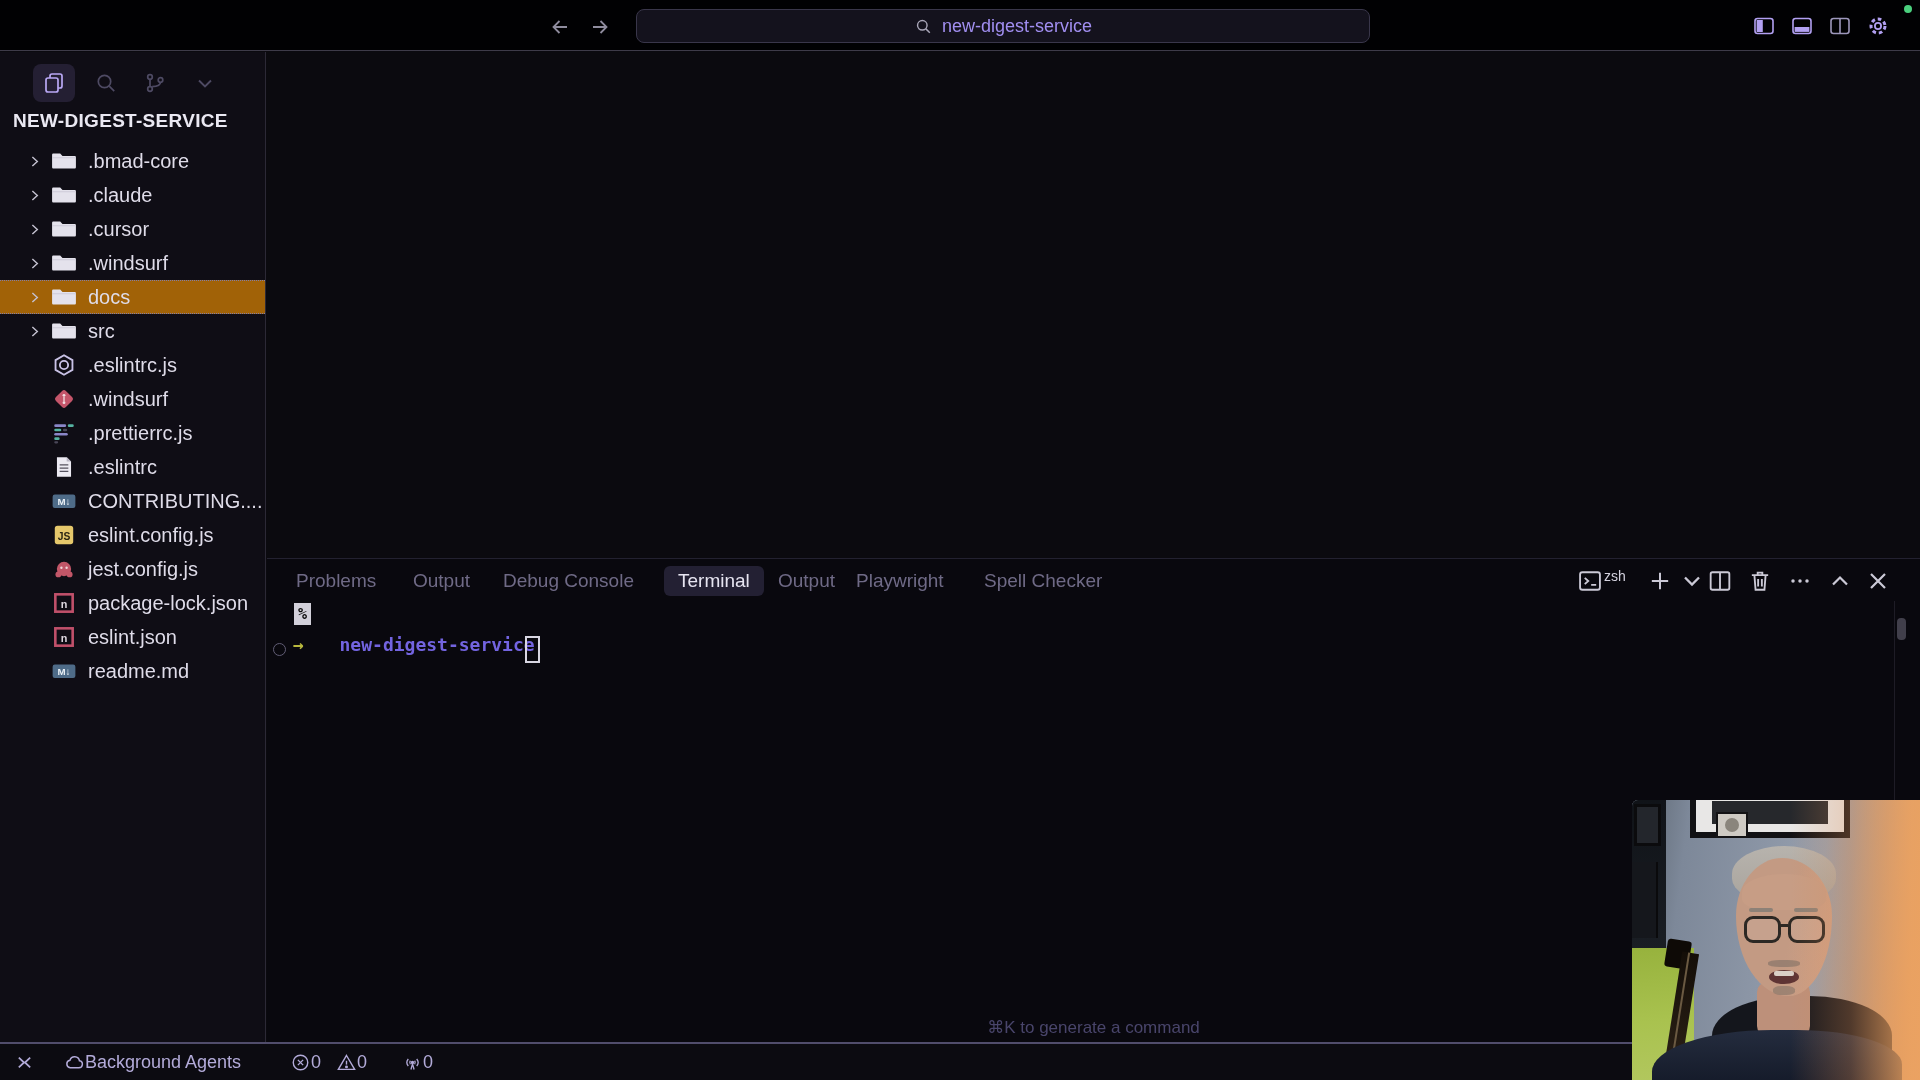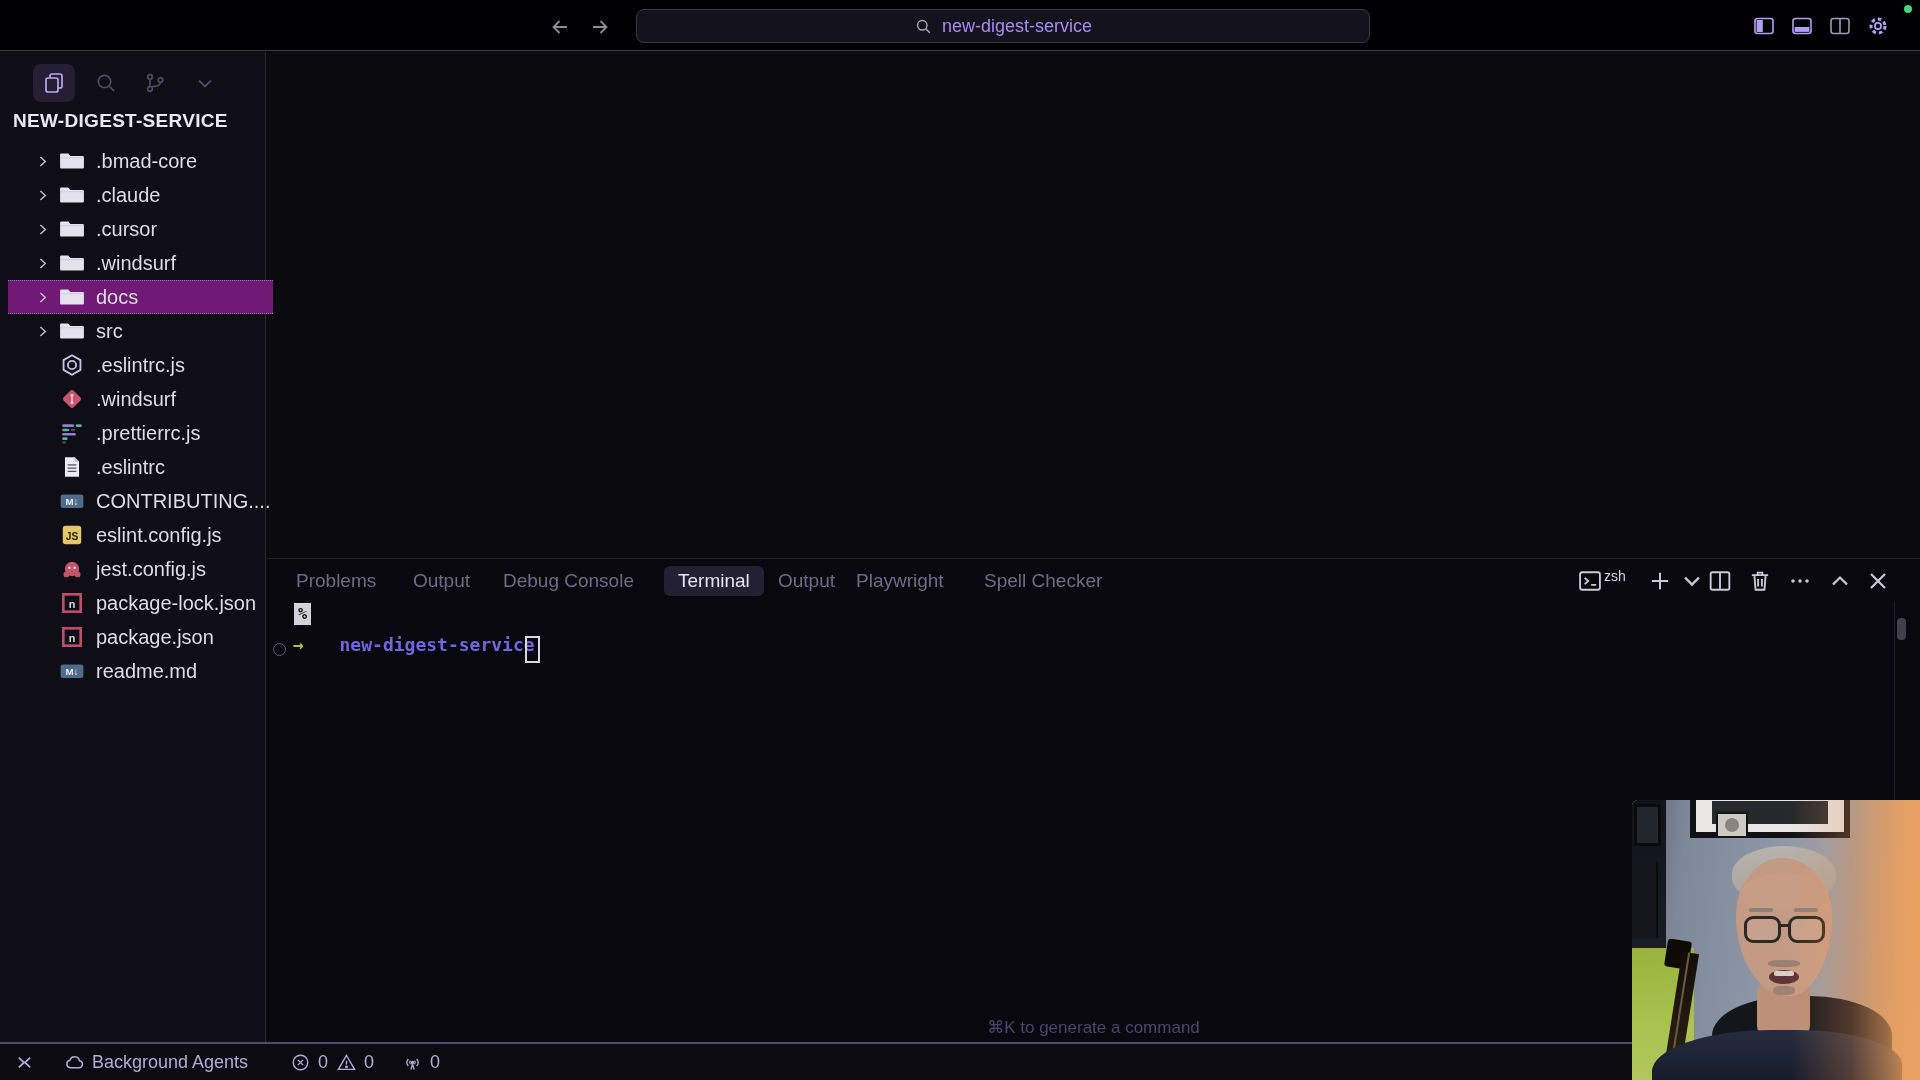--- a/index.html
+++ b/index.html
@@ -21,26 +21,26 @@
 
   
   .sidebar{position:absolute;left:0;top:52px;width:266px;height:992px;background:#0f0d15;border-right:1px solid #2c2936;z-index:4;}
   .sb-iconrow{position:absolute;left:0;top:10px;width:266px;height:48px;}
   .sb-icbox{position:absolute;width:42px;height:38px;border-radius:8px;display:flex;align-items:center;justify-content:center;}
   .sb-icbox.active{background:#241f33;}
   .sb-icbox svg{width:24px;height:24px;}
   .ic-activ{color:#b9a8f5;}
   .ic-dim{color:#4e4a63;}
   .project{position:absolute;left:13px;top:58px;font-size:19px;font-weight:bold;color:#eae8f2;letter-spacing:.3px;}
-  .row{position:absolute;left:8px;width:265px;height:34px;display:flex;align-items:center;cursor:pointer;padding-left:44px;}
+  .row{position:absolute;left:0;width:265px;height:34px;display:flex;align-items:center;cursor:pointer;padding-left:44px;}
   .row .chev{position:absolute;left:26px;width:17px;height:17px;}
   .row .fico{position:absolute;left:50px;width:28px;height:28px;display:flex;align-items:center;justify-content:center;}
   .row .fico svg{width:26px;height:26px;}
   .row .lbl{position:absolute;left:88px;font-size:20px;font-weight:500;color:#dfdce9;white-space:nowrap;}
-  .row.sel{background:#701a75;border-top:1px dotted #837da6;border-bottom:1px dotted #837da6;}
+  .row.sel{background:#a16207;border-top:1px dotted #837da6;border-bottom:1px dotted #837da6;}
 
   
   .editor{position:absolute;left:267px;top:52px;width:1653px;height:506px;background:#0b0a0f;}
 
   
   .panel{position:absolute;left:267px;top:558px;width:1653px;height:486px;background:#09080e;border-top:1px solid #232130;}
   .ptab{position:absolute;top:7px;height:30px;line-height:30px;font-size:19px;color:#6f6a86;cursor:pointer;white-space:nowrap;}
   .ptab.active{color:#e6e4f0;background:#232033;border-radius:6px;padding:0 14px;font-weight:500;}
   .ttool{position:absolute;top:8px;height:28px;color:#cbc9d6;}
   .zsh{position:absolute;top:9px;font-size:14px;color:#d4d2de;}
@@ -51,21 +51,21 @@
   .ppath{color:#7364e0;font-weight:bold;}
   .cursorblock{position:absolute;width:15px;height:27px;border:2px solid #d8d6e2;}
   .hint{position:absolute;left:0;top:458px;width:1653px;text-align:center;font-size:17px;color:#49456b;}
   .vline{position:absolute;left:1627px;top:42px;width:1px;height:444px;background:#1e1c26;}
   .sthumb{position:absolute;left:1630px;top:59px;width:9px;height:22px;background:#413f4b;border-radius:4px;cursor:pointer;}
 
   .panelline{position:absolute;left:0;top:1042px;width:1920px;height:2px;background:#514d6c;z-index:6;}
 
   
   .statusbar{position:absolute;left:0;top:1044px;width:1920px;height:36px;background:#0c0b11;z-index:7;color:#b3abd9;}
-  .sb-item{position:absolute;top:0;height:36px;display:flex;align-items:center;gap:7px;font-size:18px;cursor:pointer;}
+  .sb-item{position:absolute;top:0;height:36px;display:flex;align-items:center;gap:0;font-size:18px;cursor:pointer;}
   .sb-item svg{width:21px;height:21px;}
 
   
   .webcam{position:absolute;left:1632px;top:800px;width:288px;height:280px;z-index:50;overflow:hidden;border-radius:6px 0 0 0;background:#8c96a6;}
   .wc-wall{position:absolute;inset:0;background:linear-gradient(97deg,#5a646f 0%,#7d8899 18%,#8c96a6 45%,#97a0ae 62%,#b89a85 80%,#d99d6b 93%,#e2a26e 100%);}
   .wc-darkcorner{position:absolute;left:0;top:0;width:34px;height:150px;background:linear-gradient(#101318,#1a1e24);}
   .wc-frame-a{position:absolute;left:2px;top:4px;width:27px;height:42px;background:#23262c;border:3px solid #0b0b0d;}
   .wc-frame-b{position:absolute;left:0;top:62px;width:26px;height:76px;background:#15171c;border-right:2px solid #0a0a0c;}
   .wc-frame-top{position:absolute;left:58px;top:-8px;width:160px;height:46px;background:#e8e7e6;border:6px solid #111114;}
   .wc-photo{position:absolute;left:16px;right:16px;top:3px;bottom:8px;background:#26282c;}
@@ -319,21 +319,21 @@
         </span>
       <span class="lbl">package-lock.json</span>
     </div>
     <div class="row" style="top:568px">
       <span class="fico">
           <svg viewBox="0 0 24 24">
             <rect x="4" y="4" width="16" height="16" fill="none" stroke="#c0506a" stroke-width="2.4"></rect>
             <text x="12" y="16.4" font-size="10" font-weight="bold" fill="#ded8e0" text-anchor="middle">n</text>
           </svg>
         </span>
-      <span class="lbl">package.json</span>
+      <span class="lbl">eslint.json</span>
     </div>
     <div class="row" style="top:602px">
       <span class="fico">
           <svg viewBox="0 0 24 24">
             <rect x="1.5" y="6" width="21" height="12.5" rx="2" fill="#4e6b88"></rect>
             <text x="12" y="15.6" font-size="9" font-weight="bold" fill="#e9eff5" text-anchor="middle">M↓</text>
           </svg>
         </span>
       <span class="lbl">readme.md</span>
     </div>

